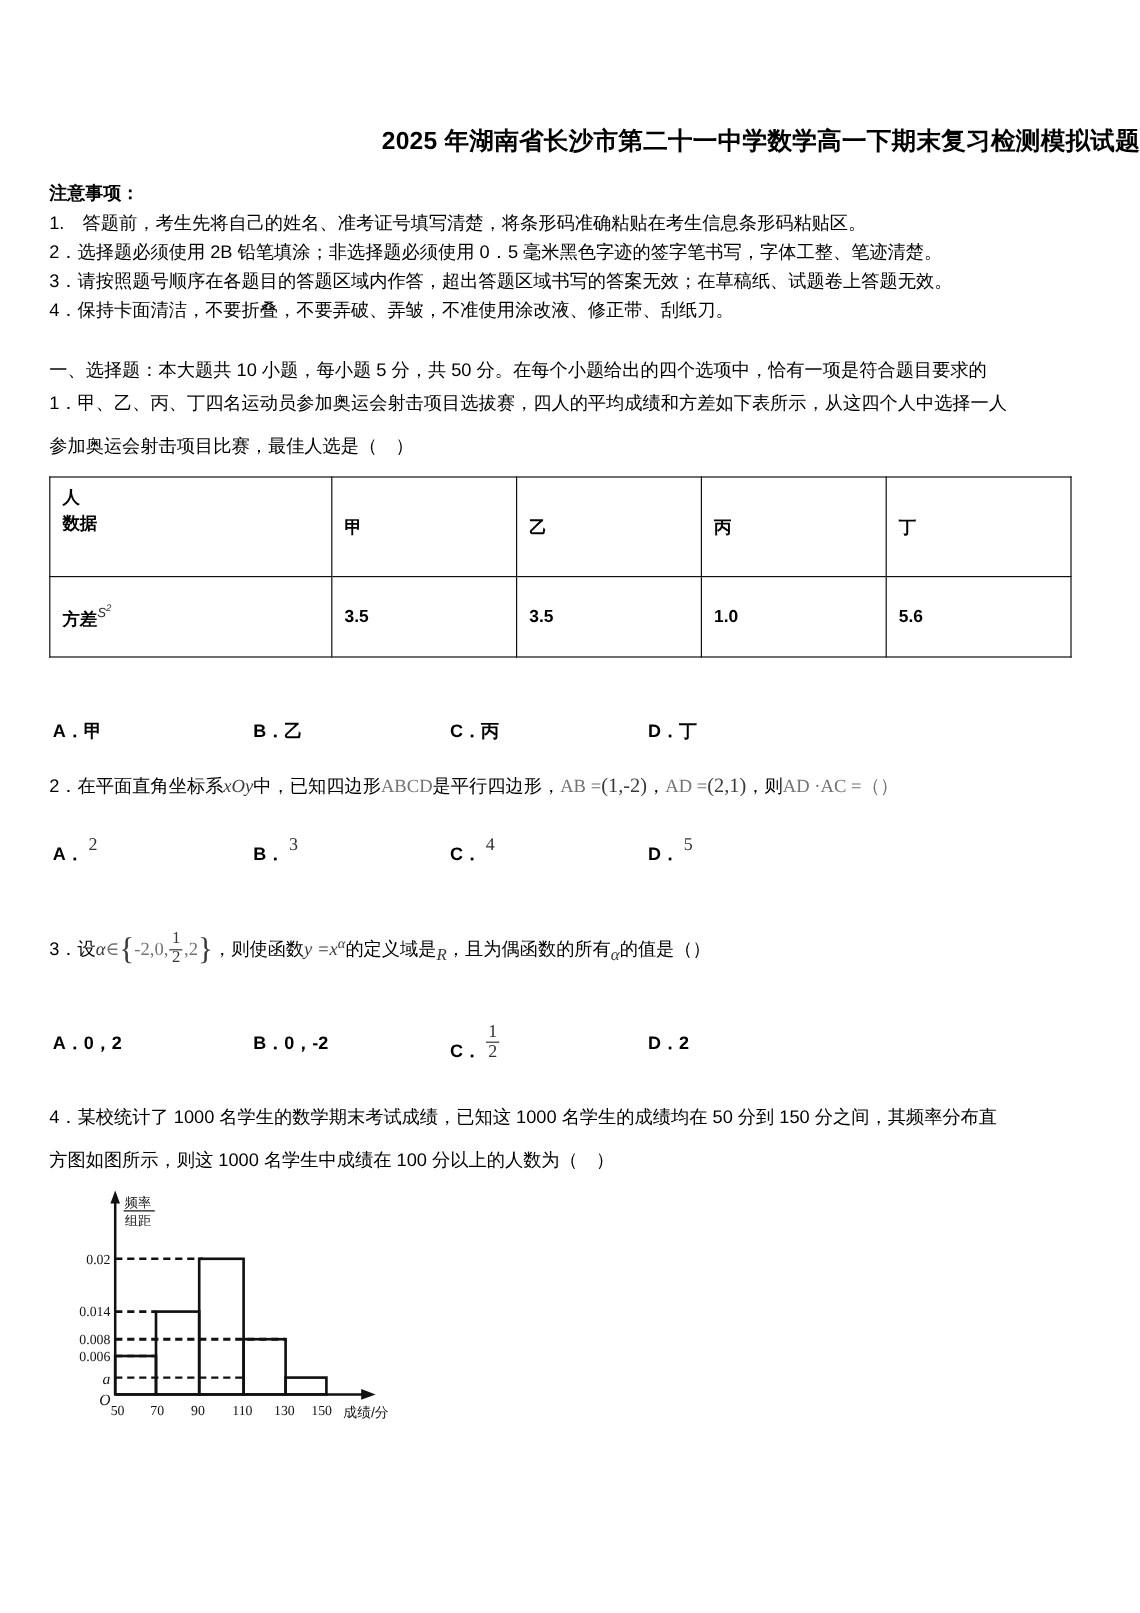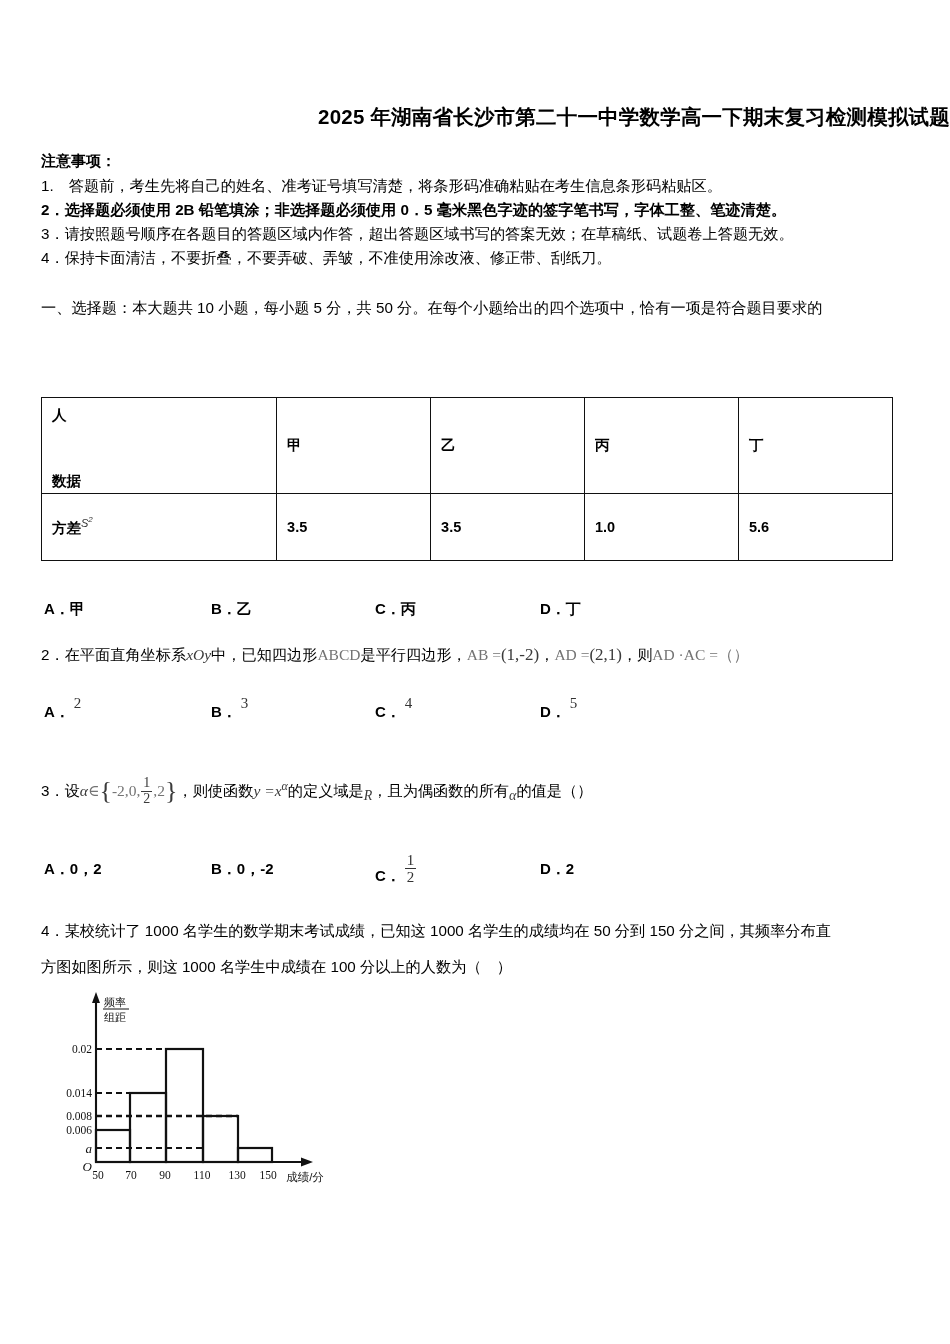--- a/index.html
+++ b/index.html
@@ -40,21 +40,21 @@
     font-weight: 600;
   }
   .notice-line {
     position: absolute;
     left: 41px;
     font-size: 15.2px;
     font-family: "Liberation Sans", "DejaVu Sans", sans-serif;
     white-space: nowrap;
   }
   .nl1 { top: 176px; }
-  .nl2 { top: 200px; font-weight: bold; }
+  .nl2 { top: 200px; }
   .nl3 { top: 224px; }
   .nl4 { top: 248px; }
 
   .sect-head {
     position: absolute;
     left: 41px; top: 298px;
     font-size: 15.2px;
     font-family: "Liberation Sans", "DejaVu Sans", sans-serif;
     white-space: nowrap;
   }
@@ -92,21 +92,21 @@
     width: 246px;
     height: 76px;
     padding-top: 6px;
     vertical-align: top;
     font-weight: bold;
   }
   table.stat td.colh { width: 151px; height: 76px; }
   table.stat td.rowlabel { height: 58px; }
   table.stat td.rowlabel2 { height: 66px; }
   .corner-l1 { display:block; line-height: 1.55; }
-  .corner-l2 { display:block; line-height: 1.55; margin-top: 44px; }
+  .corner-l2 { display:block; line-height: 1.55; }
   .sup-it {
     font-style: italic;
     font-size: 11px;
     vertical-align: super;
     font-weight: normal;
     color: #333;
   }
   .sup-it2 {
     font-style: italic;
     font-size: 11px;
@@ -233,20 +233,22 @@
   <div class="title">2025 年湖南省长沙市第二十一中学数学高一下期末复习检测模拟试题</div>
 
   <div class="notice-head">注意事项：</div>
   <div class="notice-line nl1">1.　答题前，考生先将自己的姓名、准考证号填写清楚，将条形码准确粘贴在考生信息条形码粘贴区。</div>
   <div class="notice-line nl2">2．选择题必须使用 2B 铅笔填涂；非选择题必须使用 0．5 毫米黑色字迹的签字笔书写，字体工整、笔迹清楚。</div>
   <div class="notice-line nl3">3．请按照题号顺序在各题目的答题区域内作答，超出答题区域书写的答案无效；在草稿纸、试题卷上答题无效。</div>
   <div class="notice-line nl4">4．保持卡面清洁，不要折叠，不要弄破、弄皱，不准使用涂改液、修正带、刮纸刀。</div>
 
   <div class="sect-head">一、选择题：本大题共 10 小题，每小题 5 分，共 50 分。在每个小题给出的四个选项中，恰有一项是符合题目要求的</div>
 
+  <div class="q1-l1">1．甲、乙、丙、丁四名运动员参加奥运会射击项目选拔赛，四人的平均成绩和方差如下表所示，从这四个人中选择一人</div>
+  <div class="q1-l2">参加奥运会射击项目比赛，最佳人选是（　）</div>
 
   <table class="stat">
     <tbody>
         <tr>
       <td class="hdr-corner">
         <span class="corner-l1">人</span>
         <span class="corner-l2">数据</span>
       </td>
       <td class="colh">甲</td>
       <td class="colh">乙</td>

